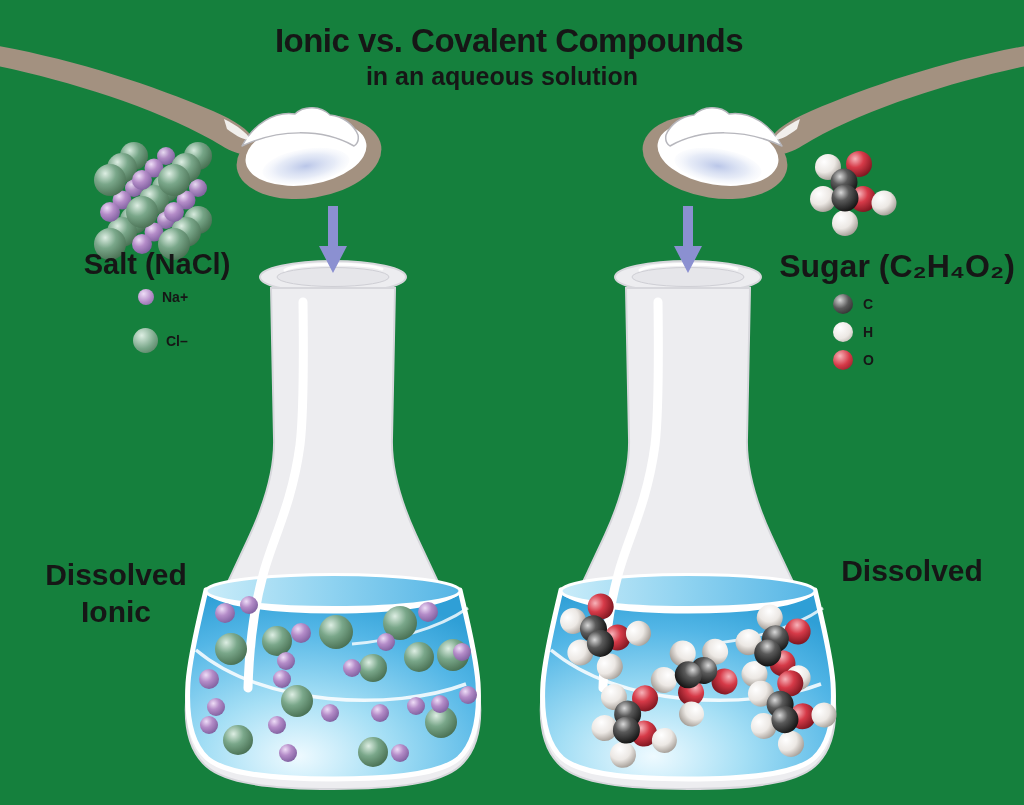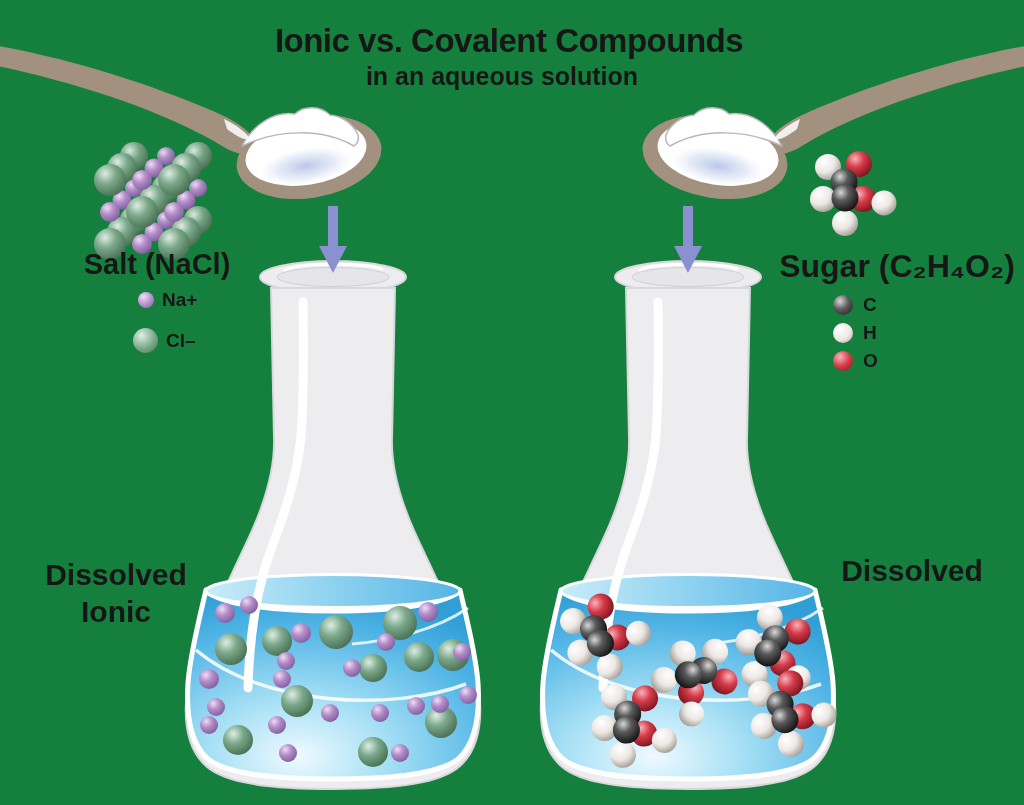--- a/index.html
+++ b/index.html
@@ -8,21 +8,21 @@
   .stage svg{position:absolute;left:0;top:0;}
   .txt{position:absolute;font-weight:bold;white-space:nowrap;}
   .ctr{transform:translateX(-50%);text-align:center;}
   .title1{left:509px;top:22px;font-size:33px;letter-spacing:-0.5px;}
   .title2{left:502px;top:62px;font-size:25px;}
   .salt-label{left:157px;top:248px;font-size:29px;}
   .sugar-label{left:897px;top:248px;font-size:32px;}
   .result{font-size:30px;line-height:37px;}
   .ions-label{left:116px;top:556px;}
   .mols-label{left:912px;top:552px;}
-  .lrow{position:absolute;display:flex;align-items:center;font-weight:bold;font-size:19px;}
+  .lrow{position:absolute;display:flex;align-items:center;font-weight:bold;font-size:14px;}
   .sphere{border-radius:50%;display:inline-block;flex:none;}
   .sw-na{width:16px;height:16px;background:radial-gradient(circle at 35% 30%,#eeddf7,var(--c-na_ion,#b48cc8) 55%,#7e5f9e);}
   .sw-cl{width:25px;height:25px;background:radial-gradient(circle at 35% 30%,#ddeee3,var(--c-cl_ion,#7aa78a) 55%,#486f52);}
   .sw-c{width:20px;height:20px;background:radial-gradient(circle at 35% 30%,#d8d8d8,#5a5a5a 45%,var(--c-carbon,#1a1a1a));}
   .sw-h{width:20px;height:20px;background:radial-gradient(circle at 35% 30%,#fff,var(--c-hydrogen,#ece8e4) 55%,#a9a29b);}
   .sw-o{width:20px;height:20px;background:radial-gradient(circle at 35% 30%,#f7b3b9,var(--c-oxygen,#d63a48) 50%,#7c151f);}
   .gap8{gap:8px;} .gap10{gap:10px;}
   .glass{fill:var(--c-glass,#ededf0);stroke:#d7d7dc;stroke-width:2;}
   .spoon{fill:var(--c-spoon,#a39180);}
   .arrow{fill:var(--c-arrow,#8b90d1);}

